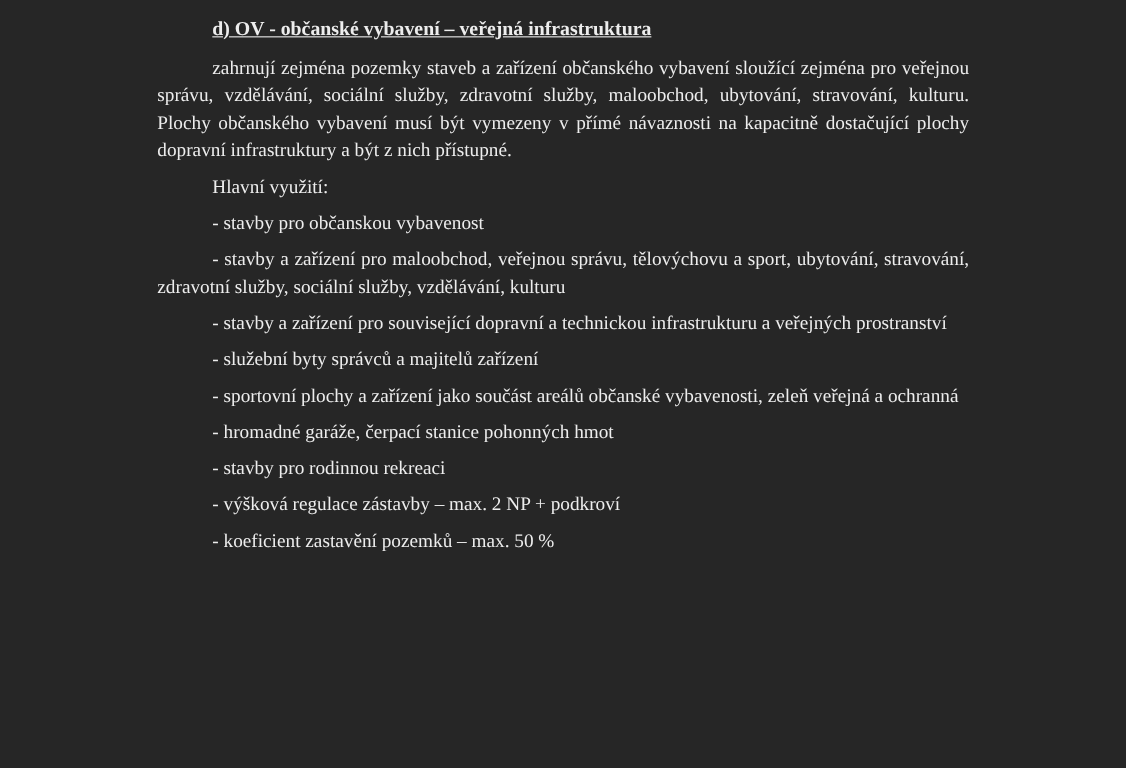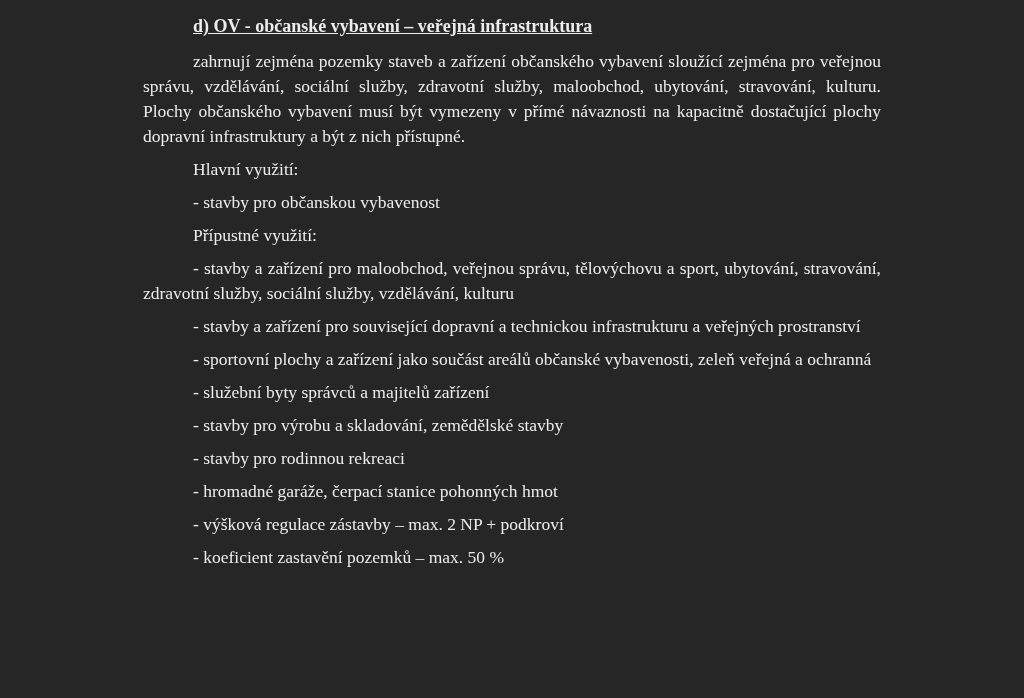--- a/index.html
+++ b/index.html
@@ -52,26 +52,24 @@
 
 <div class="page">
 
   <p class="doc-title"><span>d) OV - občanské vybavení – veřejná infrastruktura</span></p>
 
   <p class="para">zahrnují zejména pozemky staveb a zařízení občanského vybavení sloužící zejména pro veřejnou správu, vzdělávání, sociální služby, zdravotní služby, maloobchod, ubytování, stravování, kulturu. Plochy občanského vybavení musí být vymezeny v přímé návaznosti na kapacitně dostačující plochy dopravní infrastruktury a být z nich přístupné.</p>
 
   <p class="section-heading">Hlavní využití:</p>
   <p class="item">- stavby pro občanskou vybavenost</p>
 
-  <p class="section-heading">Přípustné využití:</p>
   <p class="item">- stavby a zařízení pro maloobchod, veřejnou správu, tělovýchovu a sport, ubytování, stravování, zdravotní služby, sociální služby, vzdělávání, kulturu</p>
   <p class="item">- stavby a zařízení pro související dopravní a technickou infrastrukturu a veřejných prostranství</p>
+  <p class="item">- služební byty správců a majitelů zařízení</p>
   <p class="item">- sportovní plochy a zařízení jako součást areálů občanské vybavenosti, zeleň veřejná a ochranná</p>
-  <p class="item">- služební byty správců a majitelů zařízení</p>
 
-  <p class="item">- stavby pro výrobu a skladování, zemědělské stavby</p>
+  <p class="item">- hromadné garáže, čerpací stanice pohonných hmot</p>
   <p class="item">- stavby pro rodinnou rekreaci</p>
-  <p class="item">- hromadné garáže, čerpací stanice pohonných hmot</p>
 
   <p class="item">- výšková regulace zástavby – max. 2 NP + podkroví</p>
   <p class="item">- koeficient zastavění pozemků – max. 50 %</p>
 
 </div>
 
 </body></html>

